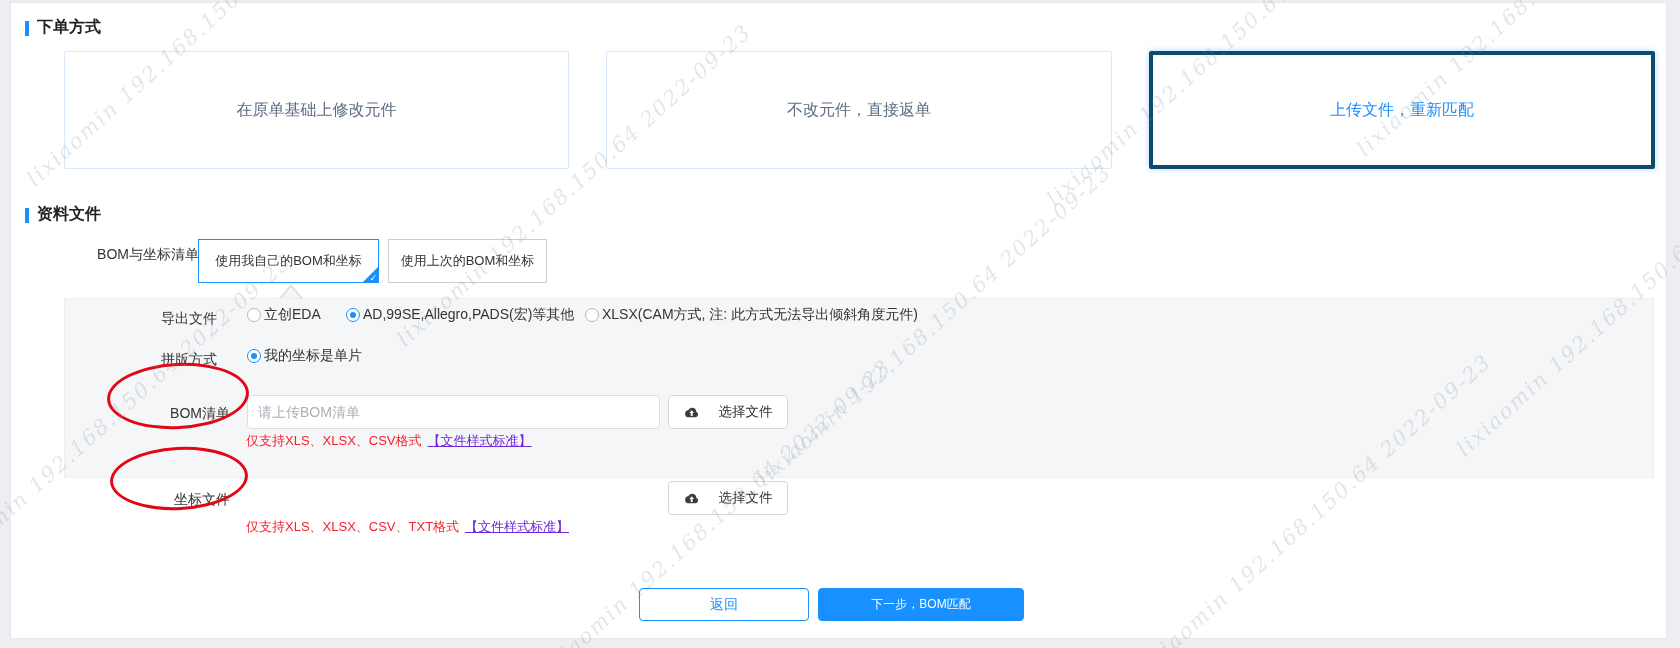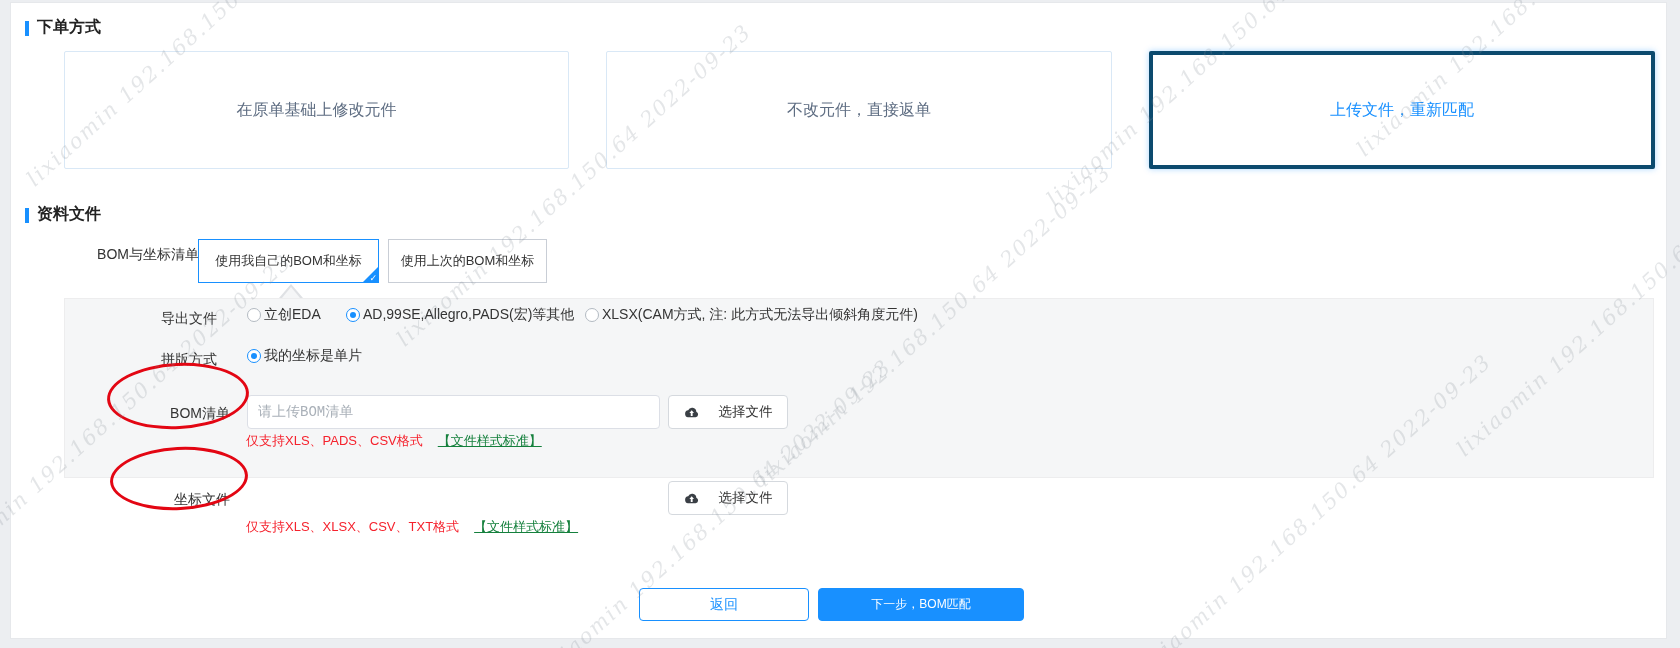--- a/index.html
+++ b/index.html
@@ -34,27 +34,27 @@
   
   .radio{position:absolute;display:flex;align-items:center;gap:3px;font-size:14px;color:#333;cursor:pointer;}
   .rdot{width:14px;height:14px;border-radius:50%;background:#fff;border:1px solid #b3bac2;
         box-sizing:border-box;position:relative;flex:0 0 auto;}
   .radio.checked .rdot{border:1px solid #1890ff;}
   .radio.checked .rdot::after{content:"";position:absolute;left:3px;top:3px;width:6px;height:6px;
         border-radius:50%;background:#1890ff;}
   
   .file-input{position:absolute;width:413px;height:34px;border:1px solid #dcdfe6;border-radius:4px;
         box-sizing:border-box;padding:0 10px;font-size:14px;color:#8b5cf6;background:#fff;outline:none;
-        font-family:Liberation Mono, monospace;}
+        font-family:Liberation Sans, sans-serif;}
   .file-input::placeholder{color:#a9b0b8;}
   .file-btn{position:absolute;width:120px;height:34px;background:#fff;border:1px solid #d5d9de;
         border-radius:4px;display:flex;align-items:center;justify-content:center;gap:20px;
         font-size:13.5px;color:#333;cursor:pointer;box-sizing:border-box;}
   .hint{position:absolute;font-size:13px;color:#f5222d;white-space:nowrap;}
-  .hint a{color:#15803d;text-decoration:underline;margin-left:15px;cursor:pointer;}
+  .hint a{color:#6d28d9;text-decoration:underline;margin-left:6px;cursor:pointer;}
   
   .red-ellipse{position:absolute;border:3px solid #e30613;border-radius:50%;z-index:7;}
   
   .btn-back{position:absolute;left:628px;top:585px;width:170px;height:33px;background:#fff;
         border:1px solid #1890ff;border-radius:4px;color:#1890ff;font-size:14px;cursor:pointer;
         display:flex;align-items:center;justify-content:center;box-sizing:border-box;}
   .btn-next{position:absolute;left:807px;top:585px;width:206px;height:33px;background:#1890ff;
         border:1px solid #1890ff;border-radius:4px;color:#fff;font-size:12px;cursor:pointer;
         display:flex;align-items:center;justify-content:center;box-sizing:border-box;}
   
@@ -134,21 +134,21 @@
       <div class="row-label" style="left:40px;top:106px;width:125px">BOM清单</div>
       <input class="file-input" style="left: 182px; top: 96px;" type="text" placeholder="请上传BOM清单">
       <div class="file-btn" style="left:603px;top:96px">
         <svg width="15" height="13" viewBox="0 0 16 14">
           <path fill="#3a3f45" d="M13.2 6.1a4.6 4.6 0 0 0-8.8-1.4A3.8 3.8 0 0 0 4.2 12.2h8.2a3.2 3.2 0 0 0 .8-6.1z"></path>
           <path fill="#ffffff" d="M8.2 4.6l2.5 2.9H9.2v3.4H7.2V7.5H5.7z"></path>
         </svg>
         <span>选择文件</span>
       </div>
       <div class="hint" style="left:181px;top:133px">
-        <span>仅支持XLS、PADS、CSV格式</span><a>【文件样式标准】</a>
+        <span>仅支持XLS、XLSX、CSV格式</span><a>【文件样式标准】</a>
       </div>
       <div class="red-ellipse" style="left:42px;top:64px;width:136px;height:60px;transform:rotate(-3deg)"></div>
 
       <div class="row-label" style="left:40px;top:192px;width:125px">坐标文件</div>
       <div class="file-btn" style="left:603px;top:182px">
         <svg width="15" height="13" viewBox="0 0 16 14">
           <path fill="#3a3f45" d="M13.2 6.1a4.6 4.6 0 0 0-8.8-1.4A3.8 3.8 0 0 0 4.2 12.2h8.2a3.2 3.2 0 0 0 .8-6.1z"></path>
           <path fill="#ffffff" d="M8.2 4.6l2.5 2.9H9.2v3.4H7.2V7.5H5.7z"></path>
         </svg>
         <span>选择文件</span>

